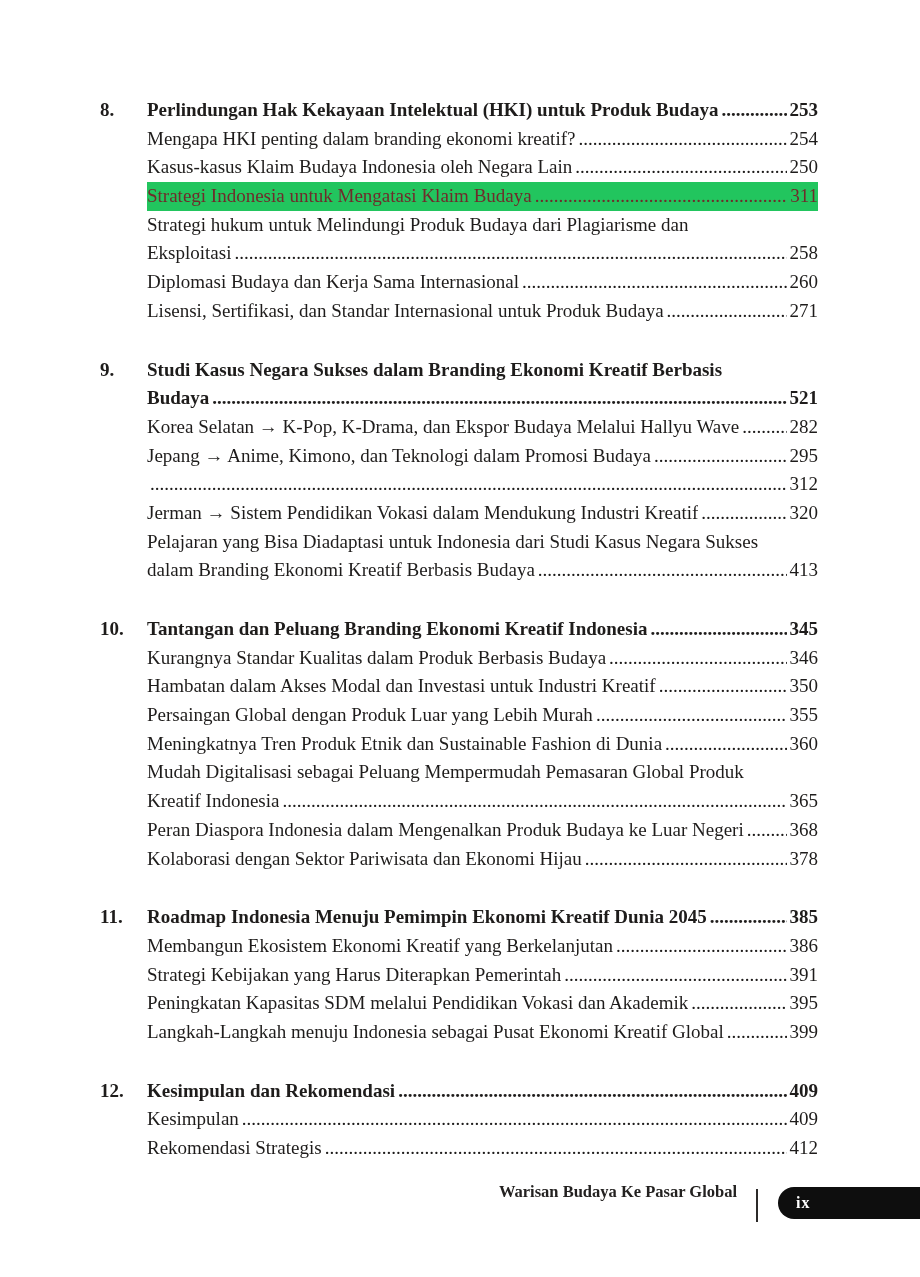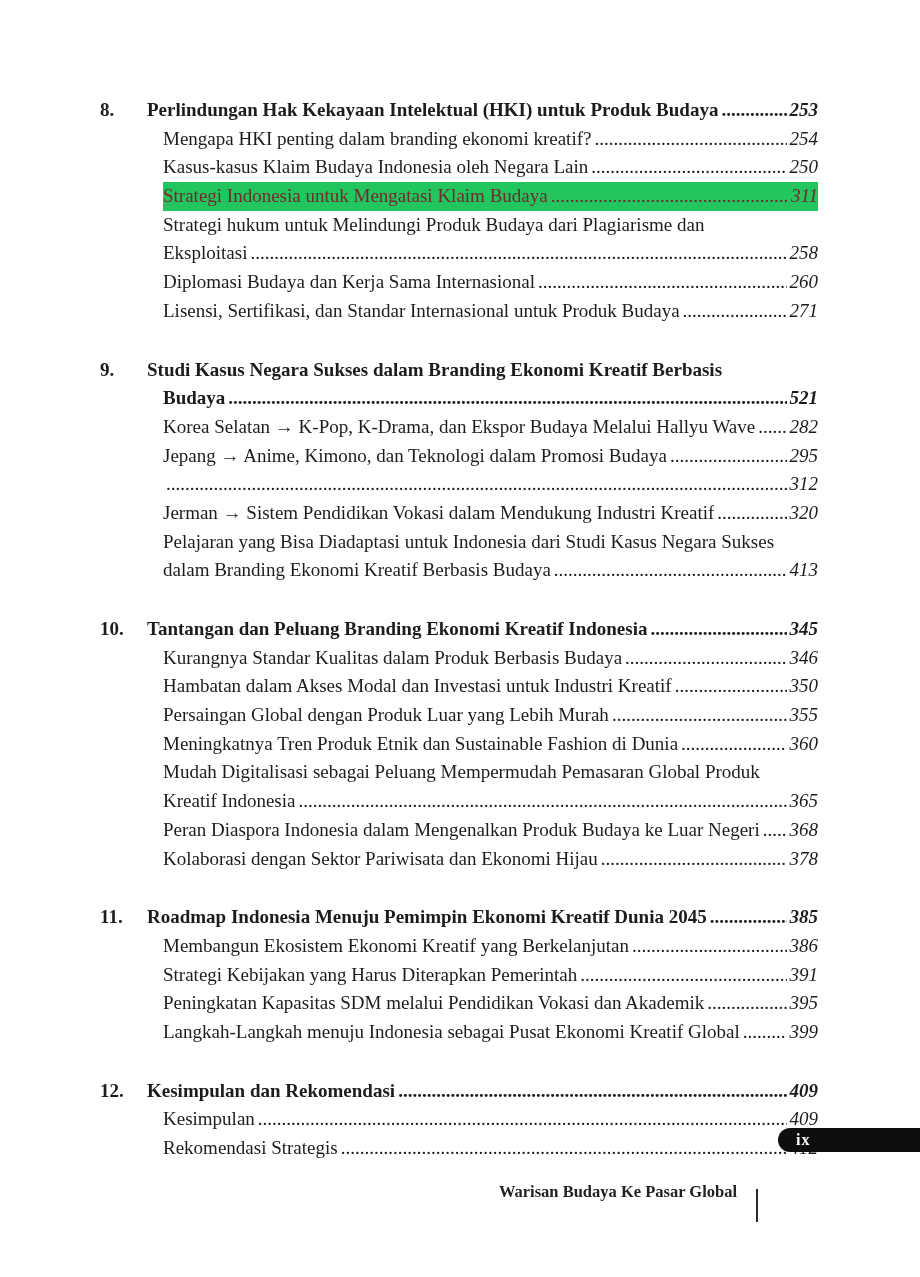--- a/index.html
+++ b/index.html
@@ -23,21 +23,21 @@
   .toc-row {
     display: flex;
     align-items: baseline;
     height: 28.7px;
     line-height: 28.7px;
     font-size: 19px;
     white-space: nowrap;
     overflow: hidden;
   }
   .toc-row.bold { font-weight: bold; }
-  .toc-row.indent { margin-left: 63px; }
+  .toc-row.indent { margin-left: 47px; }
   .toc-row.highlight {
     background: #22c55e;
     color: #6f2b2b;
   }
   .toc-num {
     flex: 0 0 47px;
     font-weight: bold;
   }
   .toc-label {
     flex: 0 1 auto;
@@ -47,21 +47,20 @@
   .leader {
     flex: 1 1 0;
     min-width: 6px;
     overflow: hidden;
     white-space: nowrap;
     margin: 0 3px 0 3px;
   }
   .toc-page-num {
     flex: 0 0 auto;
     text-align: center;
-    font-style: italic;
   }
   .footer-title {
     position: absolute;
     right: 183px;
     top: 1183px;
     text-align: right;
     font-size: 16.5px;
     line-height: 17.5px;
     font-weight: 600;
     color: #232120;
@@ -70,23 +69,23 @@
     position: absolute;
     left: 756px;
     top: 1189px;
     width: 2px;
     height: 33px;
     background: #2c2a29;
   }
   .page-badge {
     position: absolute;
     left: 778px;
-    top: 1128px;
+    top: 1187px;
     width: 142px;
-    height: 24px;
+    height: 32px;
     background: #0e0e0e;
     border-radius: 16px 0 0 16px;
     color: #ffffff;
     display: flex;
     align-items: center;
   }
   .page-badge span {
     margin-left: 18px;
     font-size: 16px;
     font-weight: bold;

